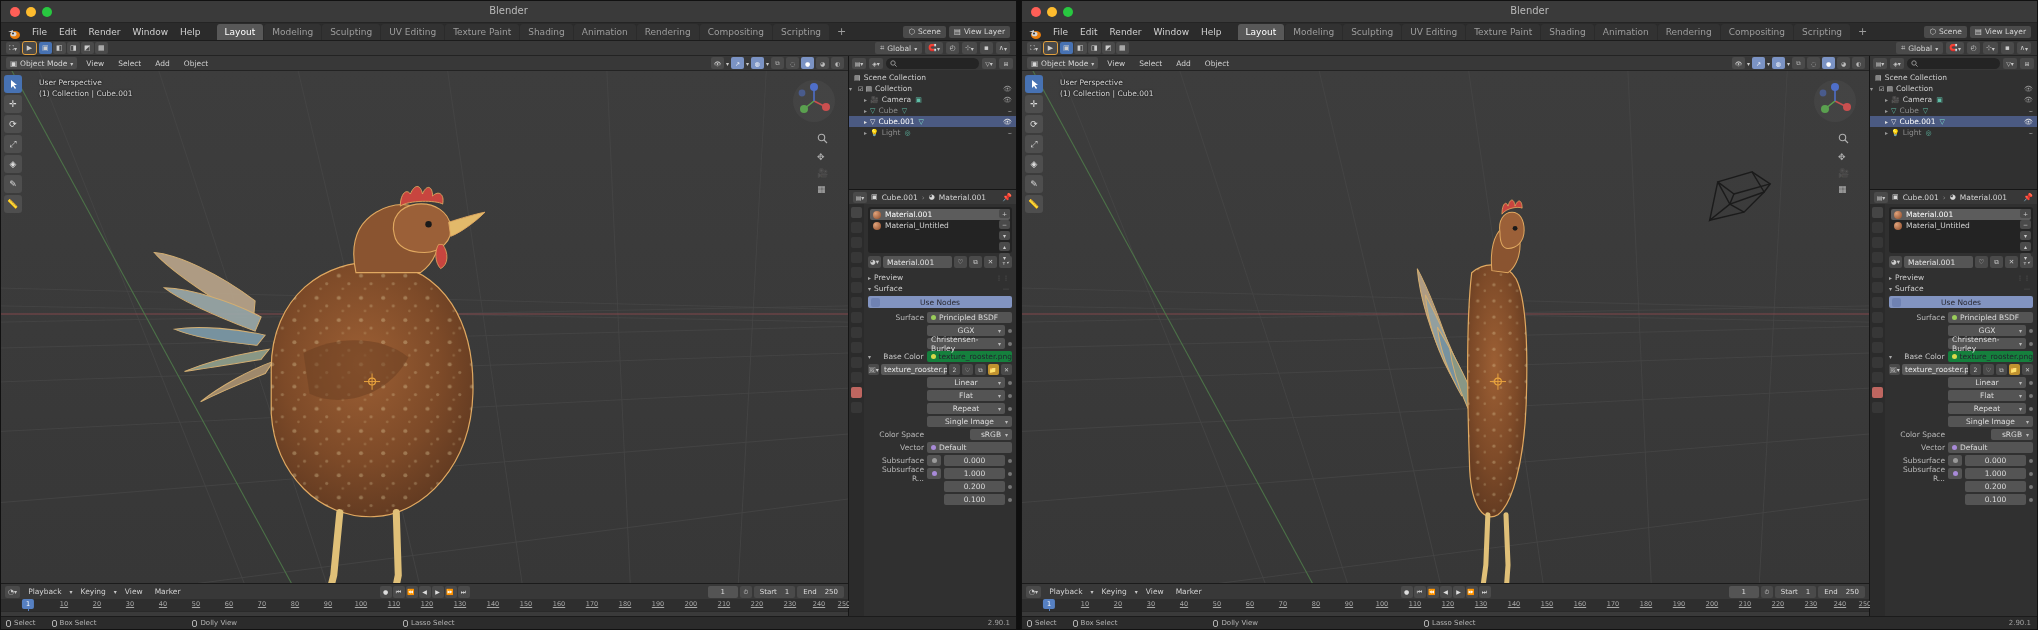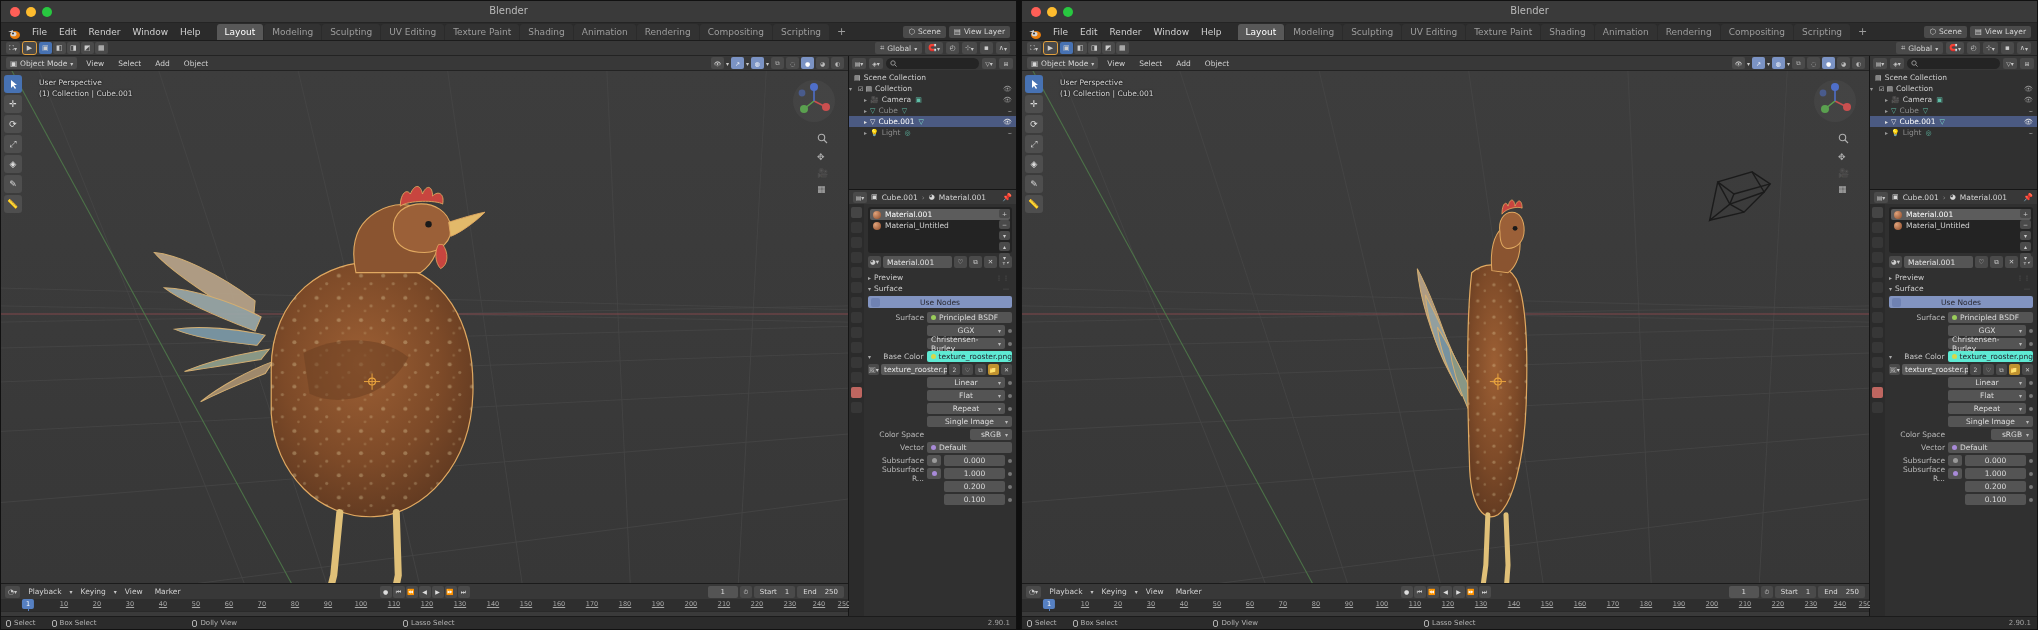--- a/index.html
+++ b/index.html
@@ -172,21 +172,21 @@
   .dot { width:5px; height:5px; border-radius:50%; }
   .dot-g { background:#9acd5a; } .dot-y { background:#d8d84a; }
   .dot-p { background:#a88ad8; } .dot-grey { background:#9a9a9a; }
   .tiny-dot { width:4px; height:4px; border-radius:50%; background:#777; flex:0 0 4px; }
   .texrow { display:flex; align-items:center; gap:2px; margin-bottom:2px; }
   .texname { flex:1; height:11px; background:#595959; border-radius:2px; font-size:7.5px;
      color:#e4e4e4; display:flex; align-items:center; padding-left:3px; overflow:hidden;
      white-space:nowrap; }
   .texbtn { width:11px; height:11px; background:#4a4a4a; border-radius:2px;
      display:flex; align-items:center; justify-content:center; font-size:6px; color:#ccc; }
-  .basecolor-pill { flex:1; height:11px; background:#5eead4; border-radius:2px;
+  .basecolor-pill { flex:1; height:11px; background:#15803d; border-radius:2px;
      font-size:7.5px; color:#22252e; display:flex; align-items:center; gap:3px;
      padding-left:4px; }
 </style>
 </head>
 <body>
 
 <div class="stage">
 
   <div class="blender-window">
 

